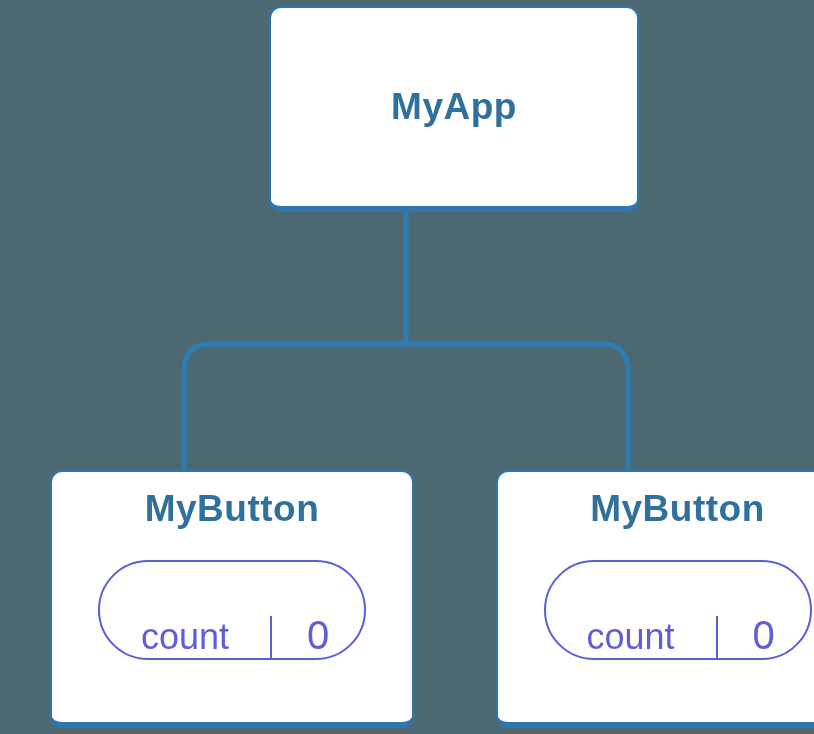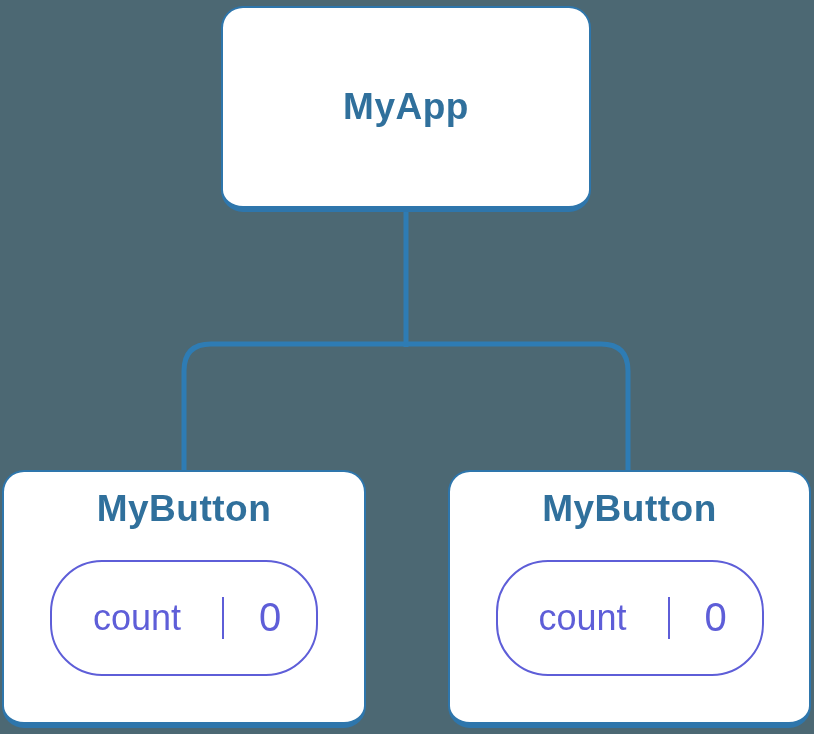--- a/index.html
+++ b/index.html
@@ -32,21 +32,22 @@
     fill:none;
     stroke:var(--connector);
     stroke-width:5;
   }
   .node{
     position:absolute;
     z-index:1;
     background:var(--node-fill);
     border:2px solid var(--node-border);
     border-bottom-width:6px;
-    border-radius:22px;
+    border-radius:12px;
+    margin-left:48px;
   }
   .node-root{
     left:221px;top:6px;
     width:370px;height:206px;
     display:flex;
     align-items:center;
     justify-content:center;
   }
   .node-child{
     top:470px;
@@ -61,25 +62,25 @@
   .node-title{
     font-size:37px;
     font-weight:bold;
     letter-spacing:0.5px;
     color:var(--title-text);
     line-height:1.1;
   }
   .state-pill{
     margin-top:30px;
     width:268px;
-    height:116px;
+    height:100px;
     border:2px solid var(--state-accent);
     border-radius:52px;
     display:flex;
-    align-items:center;
+    align-items:flex-end;
     overflow:hidden;
     background:var(--node-fill);
   }
   .state-key{
     flex:1;
     display:flex;
     align-items:center;
     justify-content:center;
     font-size:36px;
     color:var(--state-accent);

